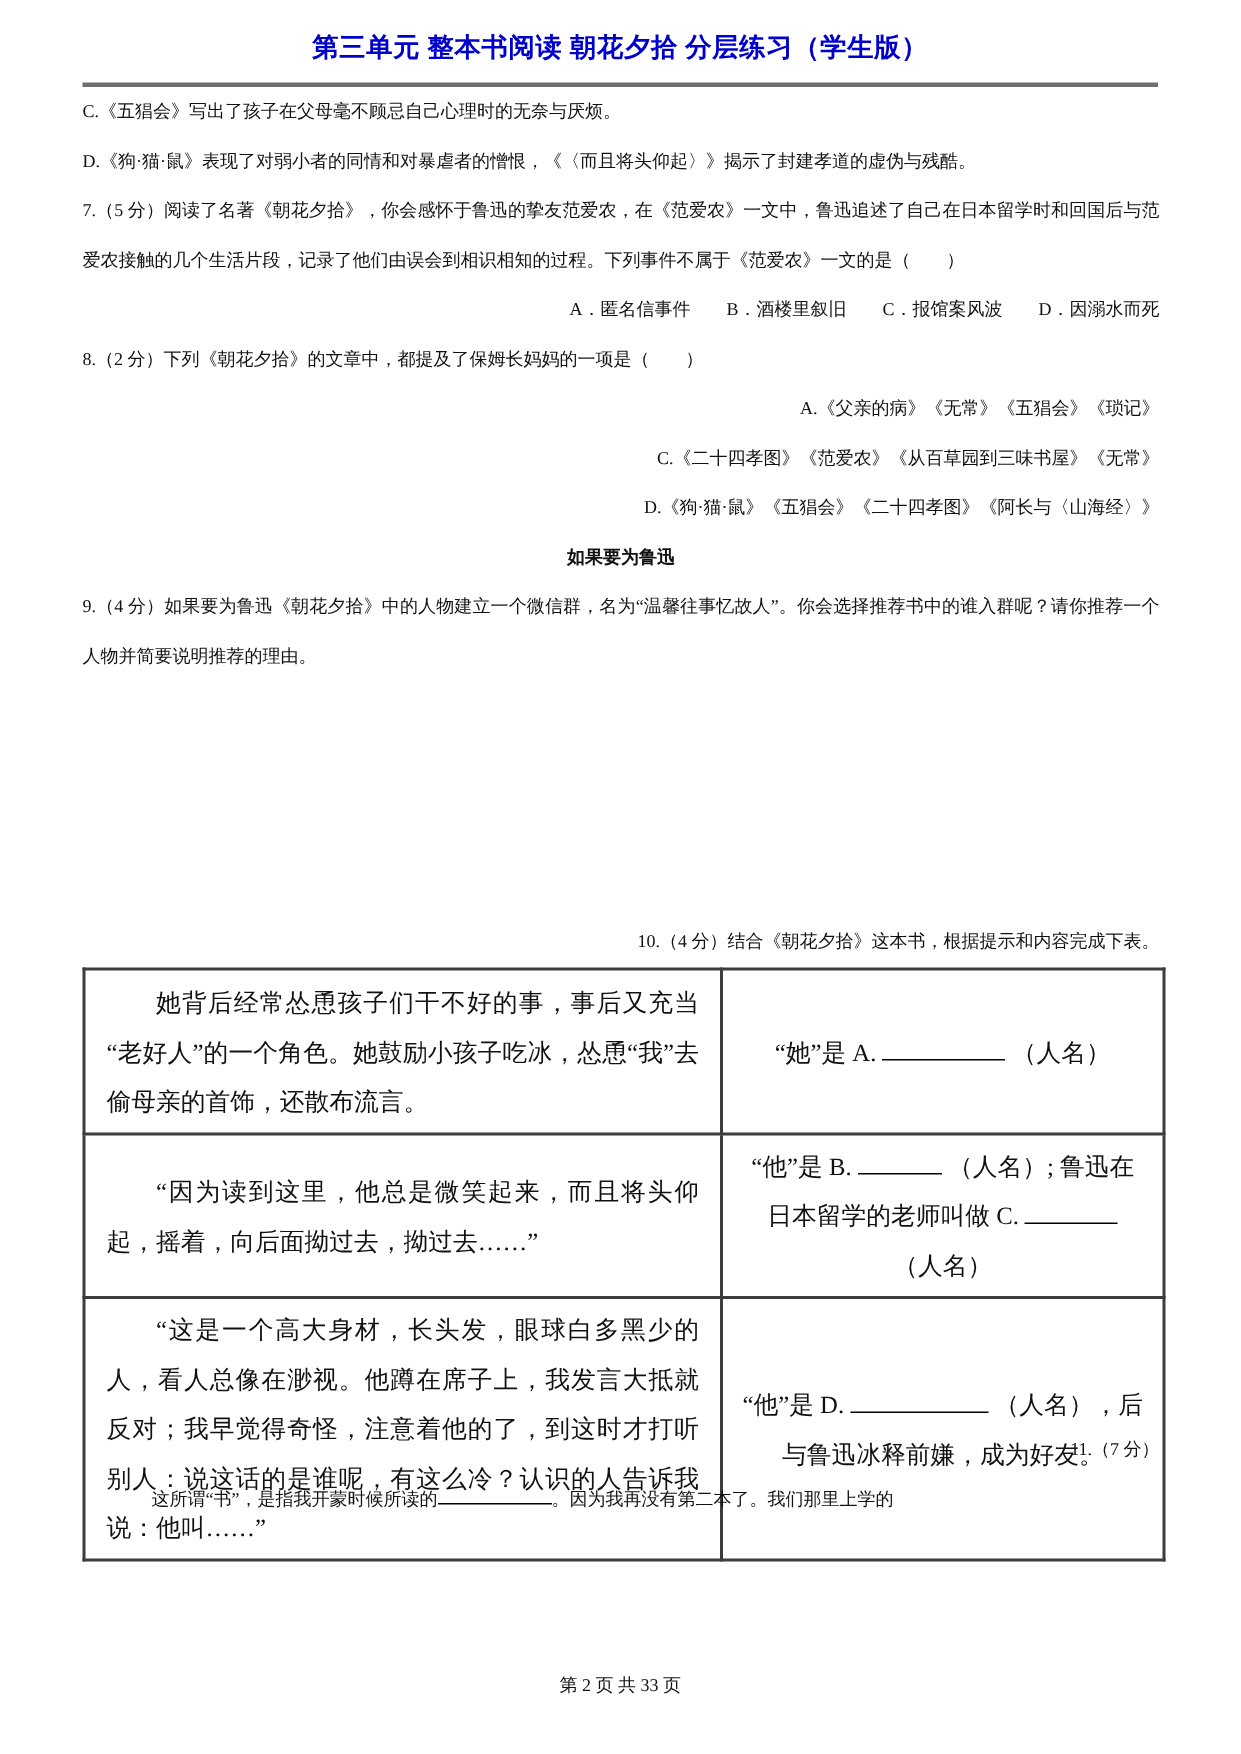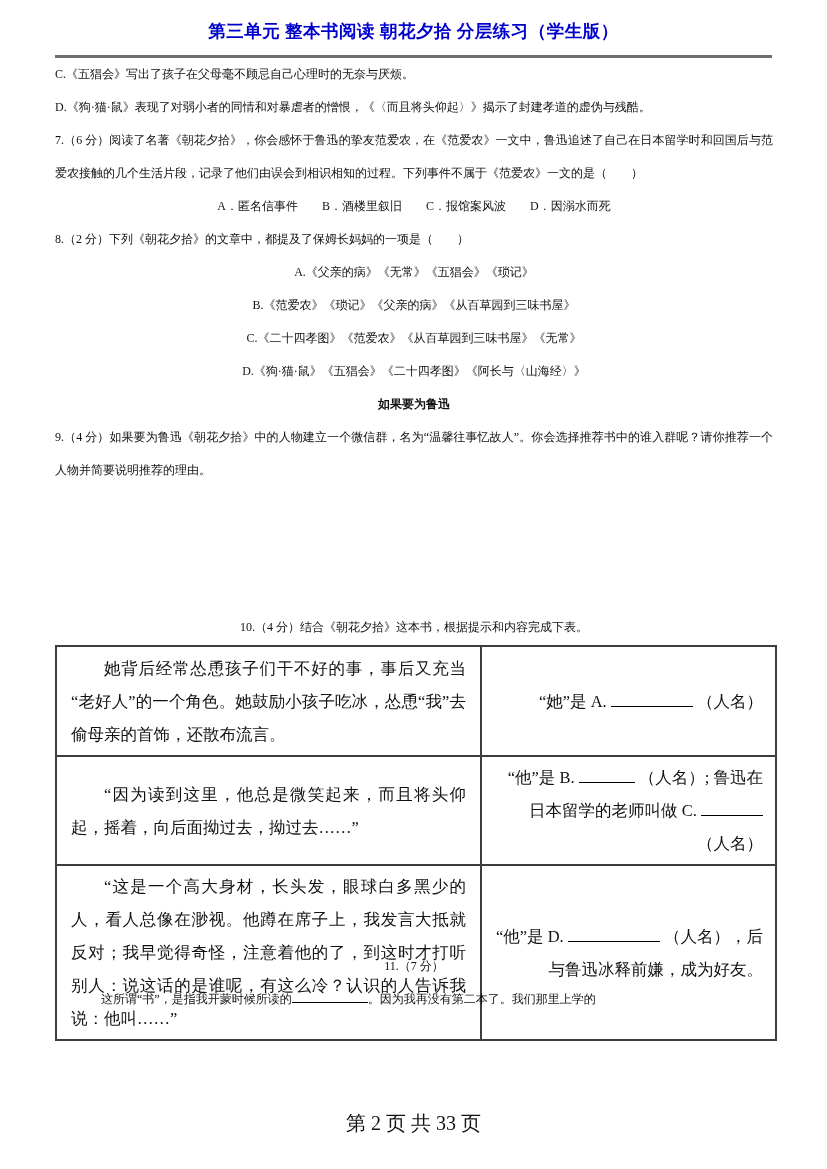--- a/index.html
+++ b/index.html
@@ -23,21 +23,21 @@
   }
   .rule {
     position: absolute; top: 55px; left: 55px; right: 55px;
     height: 3px; background: var(--line-gray);
   }
   .flow { position: absolute; left: 55px; right: 54px; }
   .block-top { top: 58px; }
   .block-q10 { top: 611px; }
   .block-q11 { top: 950px; }
   .flow p { margin: 0; font-size: 12px; line-height: 33px; text-align: justify; }
-  .flow p.no-justify { text-align: center; }
+  .flow p.no-justify { text-align: right; }
   .section-heading {
     text-align: center !important;
     font-weight: bold;
     font-size: 17.5px;
   }
   .answer-space { height: 66px; }
   .indent-quote { text-indent: 60px; }
   .indent-para  { text-indent: 46px; font-family: Liberation Serif, serif; }
 
   .qtable {
@@ -46,59 +46,58 @@
     border-collapse: collapse; table-layout: fixed; border-radius: 21px;
   }
   .qtable td {
     border: 2px solid var(--border-dark);
     vertical-align: middle;
     font-size: 16.5px; line-height: 33px;
   }
   .qtable td.cell-left  { width: 425px; padding: 4px 14px; }
   .qtable td.cell-right { width: 295px; padding: 4px 12px; }
   .qtable td.cell-left p { margin: 0; text-indent: 2em; text-align: justify; }
-  .qtable td.cell-right p { margin: 0; text-align: right; }
+  .qtable td.cell-right p { margin: 0; text-align: center; }
   .row-1 { height: 110px; }
   .row-2 { height: 108px; }
   .row-3 { height: 147px; }
 
   .blank {
     display: inline-block;
     border-bottom: 1.5px solid #000;
     height: 15px;
     vertical-align: baseline;
   }
   .blank-a   { width: 82px; }
   .blank-b   { width: 56px; }
   .blank-c   { width: 62px; }
   .blank-d   { width: 92px; }
   .blank-q11 { width: 76px; }
 
   .footer {
     position: absolute; top: 1112px; left: 0; right: 0;
     text-align: center;
-    font-size: 20px; line-height: 22px;
+    font-size: 12px; line-height: 22px;
   }
 </style>
 </head>
 <body>
 
 <div class="page">
 
   <div class="doc-title">第三单元 整本书阅读 朝花夕拾 分层练习（学生版）</div>
   <div class="rule"></div>
 
   <div class="flow block-top">
     <p>C.《五猖会》写出了孩子在父母毫不顾忌自己心理时的无奈与厌烦。</p>
     <p>D.《狗·猫·鼠》表现了对弱小者的同情和对暴虐者的憎恨，《〈而且将头仰起〉》揭示了封建孝道的虚伪与残酷。</p>
-    <p>7.（6 分）阅读了名著《朝花夕拾》，你会感怀于鲁迅的挚友范爱农，在《范爱农》一文中，鲁迅追述了自己在日本留学时和回国后与范爱农接触的几个生活片段，记录了他们由误会到相识相知的过程。下列事件不属于《范爱农》一文的是（　　）</p>
+    <p>7.（5 分）阅读了名著《朝花夕拾》，你会感怀于鲁迅的挚友范爱农，在《范爱农》一文中，鲁迅追述了自己在日本留学时和回国后与范爱农接触的几个生活片段，记录了他们由误会到相识相知的过程。下列事件不属于《范爱农》一文的是（　　）</p>
     <p class="no-justify">A．匿名信事件　　B．酒楼里叙旧　　C．报馆案风波　　D．因溺水而死</p>
     <p>8.（2 分）下列《朝花夕拾》的文章中，都提及了保姆长妈妈的一项是（　　）</p>
     <p class="no-justify">A.《父亲的病》《无常》《五猖会》《琐记》</p>
-    <p class="no-justify">B.《范爱农》《琐记》《父亲的病》《从百草园到三味书屋》</p>
     <p class="no-justify">C.《二十四孝图》《范爱农》《从百草园到三味书屋》《无常》</p>
     <p class="no-justify">D.《狗·猫·鼠》《五猖会》《二十四孝图》《阿长与〈山海经〉》</p>
     <p class="section-heading">如果要为鲁迅</p>
     <p>9.（4 分）如果要为鲁迅《朝花夕拾》中的人物建立一个微信群，名为“温馨往事忆故人”。你会选择推荐书中的谁入群呢？请你推荐一个人物并简要说明推荐的理由。</p>
     <div class="answer-space"></div>
   </div>
 
   <div class="flow block-q10">
     <p class="no-justify">10.（4 分）结合《朝花夕拾》这本书，根据提示和内容完成下表。</p>
   </div>

